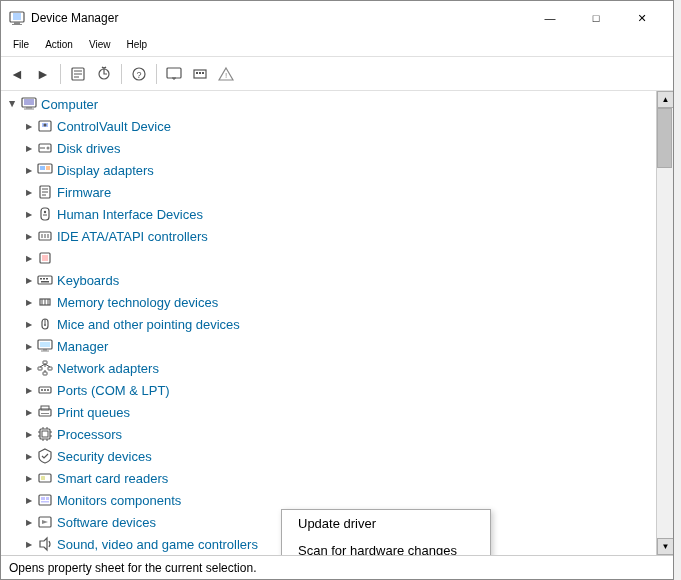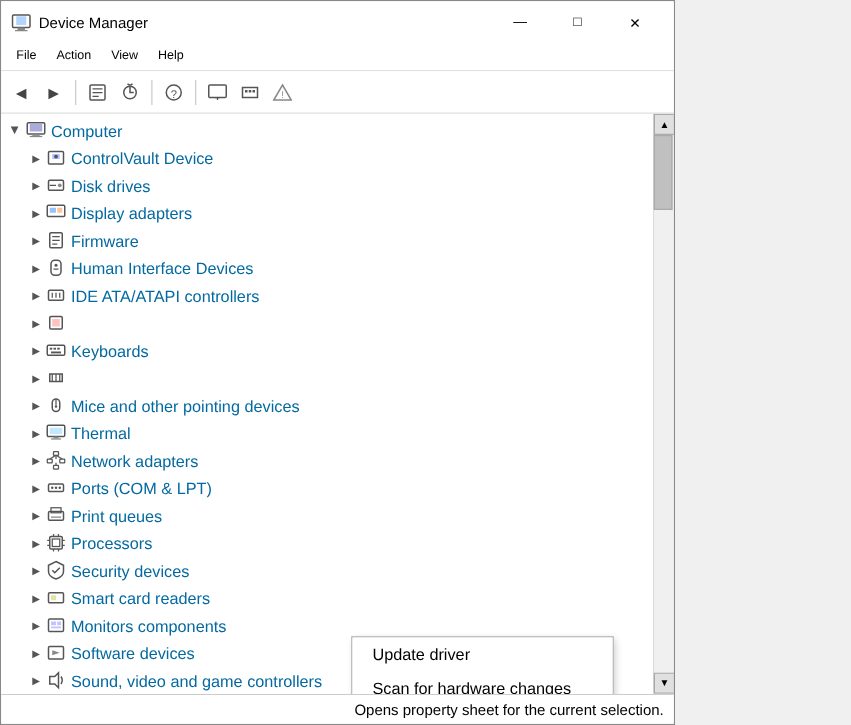--- a/index.html
+++ b/index.html
@@ -5,21 +5,21 @@
     * { margin: 0; padding: 0; box-sizing: border-box; }
     body {
       font-family: 'Segoe UI', Tahoma, sans-serif;
       font-size: 13px;
       background: #f0f0f0;
       width: 681px;
       height: 580px;
       overflow: hidden;
     }
     .window {
-      width: 540px;
+      width: 674px;
       height: 580px;
       background: #fff;
       border: 1px solid #888;
       display: flex;
       flex-direction: column;
     }
     .title-bar {
       background: #fff;
       padding: 6px 8px 4px 8px;
       display: flex;
@@ -177,21 +177,20 @@
     }
     .status-bar {
       height: 24px;
       border-top: 1px solid #ccc;
       background: #fff;
       display: flex;
       align-items: center;
       padding: 0 8px;
       font-size: 12px;
       color: #000;
-      justify-content: flex-end;
     }
     .context-menu {
       position: absolute;
       left: 280px;
       top: 418px;
       background: #fff;
       border: 1px solid #aaa;
       box-shadow: 2px 2px 6px rgba(0,0,0,0.2);
       width: 210px;
       z-index: 100;
@@ -402,20 +401,21 @@
       <div class="tree-item" style="padding-left:20px;">
         <div class="expand-arrow">▶</div>
         <div class="item-icon">
           <svg width="16" height="16" viewBox="0 0 16 16">
               <rect x="3" y="5" width="10" height="6" fill="none" stroke="#555" stroke-width="1.2"></rect>
               <line x1="5" y1="5" x2="5" y2="11" stroke="#555" stroke-width="1"></line>
               <line x1="8" y1="5" x2="8" y2="11" stroke="#555" stroke-width="1"></line>
               <line x1="11" y1="5" x2="11" y2="11" stroke="#555" stroke-width="1"></line>
             </svg>
         </div>
+        <span class="item-label">Memory technology devices</span>
       </div>
 
       <div class="tree-item" style="padding-left:20px;">
         <div class="expand-arrow">▶</div>
         <div class="item-icon">
           <svg width="16" height="16" viewBox="0 0 16 16">
               <rect x="5" y="3" width="6" height="10" rx="3" fill="none" stroke="#555" stroke-width="1.2"></rect>
               <line x1="8" y1="3" x2="8" y2="8" stroke="#555" stroke-width="1"></line>
               <circle cx="8" cy="9" r="1" fill="#555"></circle>
             </svg>
@@ -426,21 +426,21 @@
       <div class="tree-item" style="padding-left:20px;">
         <div class="expand-arrow">▶</div>
         <div class="item-icon">
           <svg width="16" height="16" viewBox="0 0 16 16">
               <rect x="1" y="2" width="14" height="9" rx="1" fill="none" stroke="#555" stroke-width="1.2"></rect>
               <rect x="3" y="4" width="10" height="5" fill="#adf" opacity="0.7"></rect>
               <rect x="6" y="11" width="4" height="1.5" fill="#888"></rect>
               <rect x="4" y="12.5" width="8" height="1" fill="#888"></rect>
             </svg>
         </div>
-        <span class="item-label">Thermal</span>
+        <span class="item-label">Manager</span>
       </div>
 
       <div class="tree-item" style="padding-left:20px;">
         <div class="expand-arrow">▶</div>
         <div class="item-icon">
           <svg width="16" height="16" viewBox="0 0 16 16">
               <rect x="6" y="1" width="4" height="3" rx="0.5" fill="none" stroke="#555" stroke-width="1"></rect>
               <rect x="1" y="7" width="4" height="3" rx="0.5" fill="none" stroke="#555" stroke-width="1"></rect>
               <rect x="11" y="7" width="4" height="3" rx="0.5" fill="none" stroke="#555" stroke-width="1"></rect>
               <rect x="6" y="12" width="4" height="3" rx="0.5" fill="none" stroke="#555" stroke-width="1"></rect>

